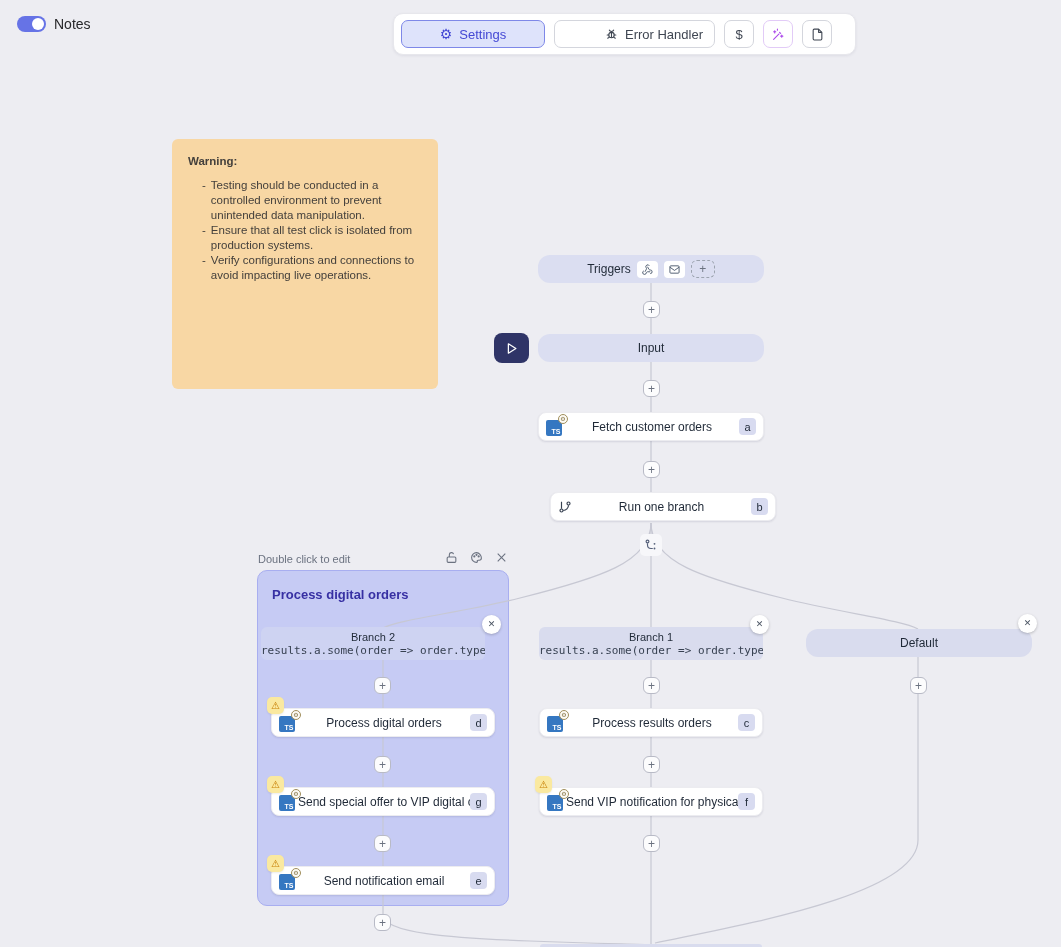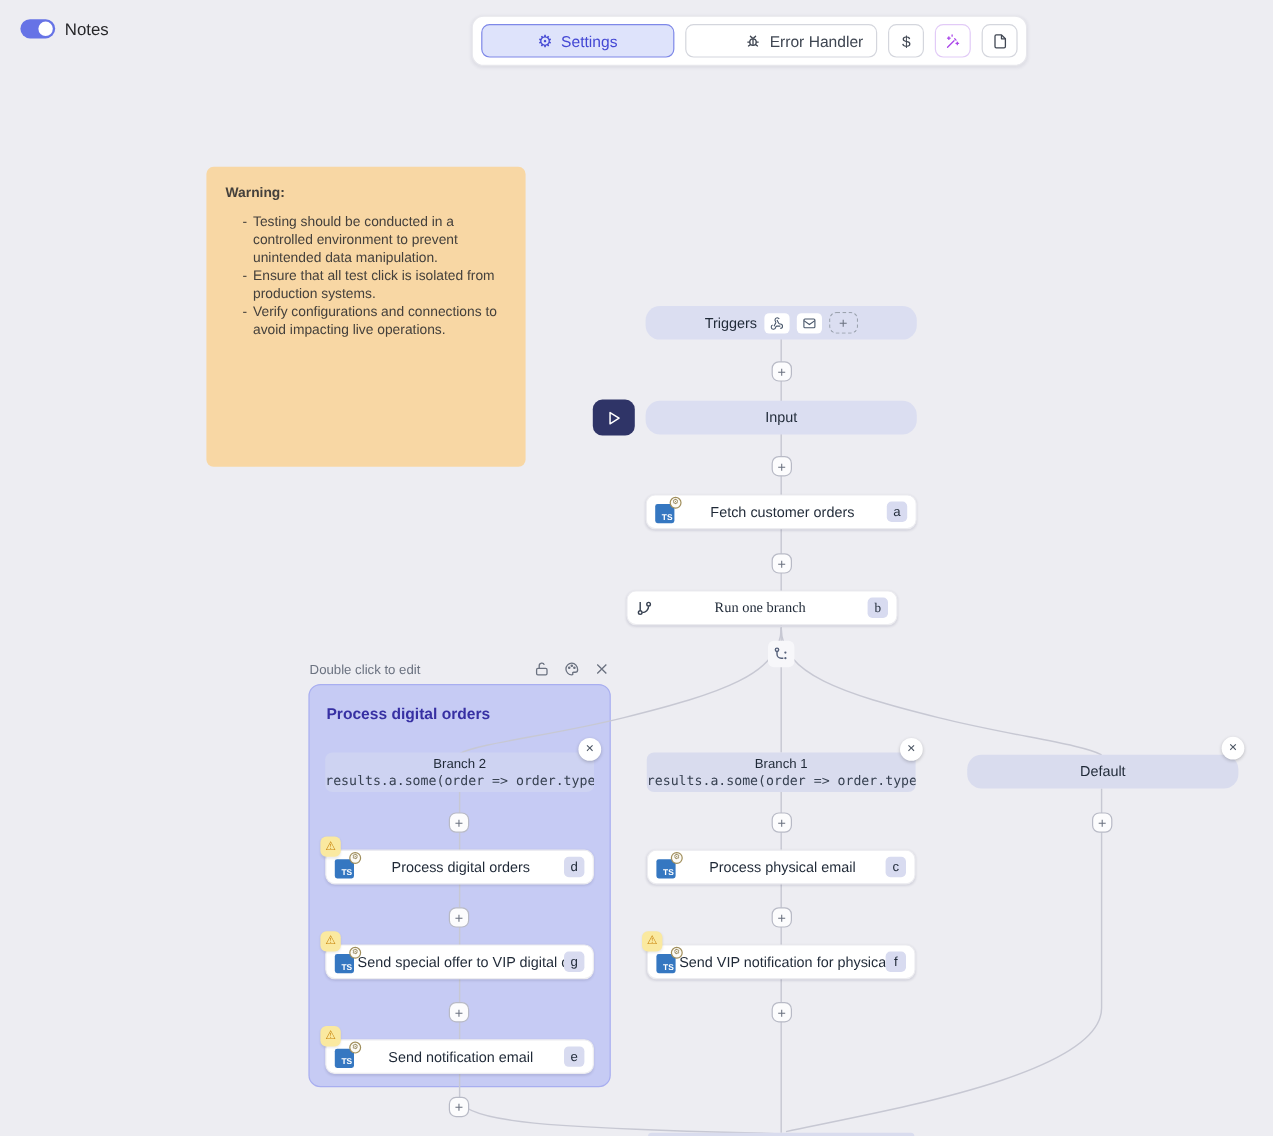--- a/index.html
+++ b/index.html
@@ -10,21 +10,21 @@
   
   .toggle { left:17px; top:16px; width:29px; height:16px; background:#6673E6; border-radius:9px; cursor:pointer; z-index:6; }
   .toggle .knob { position:absolute; right:2px; top:2px; width:12px; height:12px; background:#fff; border-radius:50%; }
   .notes-label { left:54px; top:16px; font-size:14px; color:#27272a; z-index:6; }
 
   .toolbar { left:393px; top:13px; width:463px; height:42px; background:#fff; border:1px solid #E7E7EC;
              border-radius:10px; box-shadow:0 1px 3px rgba(40,40,80,.08); display:flex; align-items:center;
              padding:0 7px; gap:9px; z-index:6; }
   .tb-btn { height:28px; display:flex; align-items:center; justify-content:center; gap:7px;
             border-radius:7px; font-size:13px; cursor:pointer; border:1px solid #D4D6DD; background:#fff; color:#3F4652; }
-  .tb-settings { width:161px; background:#DEE3FB; border-color:#7E88E8; color:#4448D4; }
+  .tb-settings { width:144px; background:#DEE3FB; border-color:#7E88E8; color:#4448D4; }
   .tb-error { width:161px;padding-left:39px; }
   .tb-sq { width:30px; }
   .tb-wand { border-color:#E2CBF7; color:#AB47EA; }
   .gear-glyph::before { content:"⚙"; font-size:14px; line-height:1; }
   .icon-12 svg { width:13px; height:13px; display:block; }
 
   
   .note { left:172px; top:139px; width:266px; height:250px; background:#F8D7A4; border-radius:6px;
           padding:15px 16px; color:#44403C; font-size:11.5px; line-height:15px; z-index:1; }
   .note b { font-weight:bold; }
@@ -232,21 +232,21 @@
   <span class="ts-wrap">
       <span class="ts-icon">TS</span>
       <span class="mini-badge"></span>
     </span>
   <span class="lbl">Fetch customer orders</span>
   <span class="letter-badge">a</span>
 </div>
 
 <div class="abs plus-btn" style="left:643px;top:461px;"></div>
 
-<div class="abs node whitenode" style="left:522px;top:492px;width:226px;height:29px;font-family:Liberation Serif, serif;">
+<div class="abs node whitenode" style="left:550px;top:492px;width:226px;height:29px;">
   <span class="branch-ic" style="color:#374151;">
     <svg viewBox="0 0 24 24" fill="none" stroke="currentColor" stroke-width="2">
         <line x1="6" y1="3" x2="6" y2="15"></line>
         <circle cx="18" cy="6" r="2.6"></circle>
         <circle cx="6" cy="18" r="2.6"></circle>
         <path d="M18 9a9 9 0 0 1-9 9"></path>
       </svg>
   </span>
   <span class="lbl">Run one branch</span>
   <span class="letter-badge">b</span>
@@ -256,21 +256,21 @@
   <span class="split-ic">
       <svg viewBox="0 0 24 24" fill="none" stroke="currentColor" stroke-width="2">
         <circle cx="6" cy="6" r="2.4"></circle>
         <circle cx="18" cy="18" r="1.6" fill="currentColor" stroke="none"></circle>
         <circle cx="18" cy="10" r="1.6" fill="currentColor" stroke="none"></circle>
         <path d="M6 9v3a6 6 0 0 0 6 6h3"></path>
       </svg>
     </span>
 </div>
 
-<div class="abs node branch-node b2bg" style="left:271px;top:627px;width:224px;height:33px;">
+<div class="abs node branch-node b2bg" style="left:261px;top:627px;width:224px;height:33px;">
   <span class="bl">Branch 2</span>
   <span class="bc">results.a.some(order =&gt; order.type</span>
 </div>
 <div class="abs close-btn" style="left:482px;top:615px;"></div>
 
 <div class="abs plus-btn" style="left:374px;top:677px;"></div>
 
 <div class="abs warn-badge" style="left:267px;top:697px;"></div>
 <div class="abs node whitenode" style="left:271px;top:708px;width:224px;height:29px;">
   <span class="ts-wrap">
@@ -313,21 +313,21 @@
 </div>
 <div class="abs close-btn" style="left:750px;top:615px;"></div>
 
 <div class="abs plus-btn" style="left:643px;top:677px;"></div>
 
 <div class="abs node whitenode" style="left:539px;top:708px;width:224px;height:29px;">
   <span class="ts-wrap">
       <span class="ts-icon">TS</span>
       <span class="mini-badge"></span>
     </span>
-  <span class="lbl">Process physical email</span>
+  <span class="lbl">Process results orders</span>
   <span class="letter-badge">c</span>
 </div>
 
 <div class="abs plus-btn" style="left:643px;top:756px;"></div>
 
 <div class="abs warn-badge" style="left:535px;top:776px;"></div>
 <div class="abs node whitenode" style="left:539px;top:787px;width:224px;height:29px;">
   <span class="ts-wrap">
       <span class="ts-icon">TS</span>
       <span class="mini-badge"></span>

